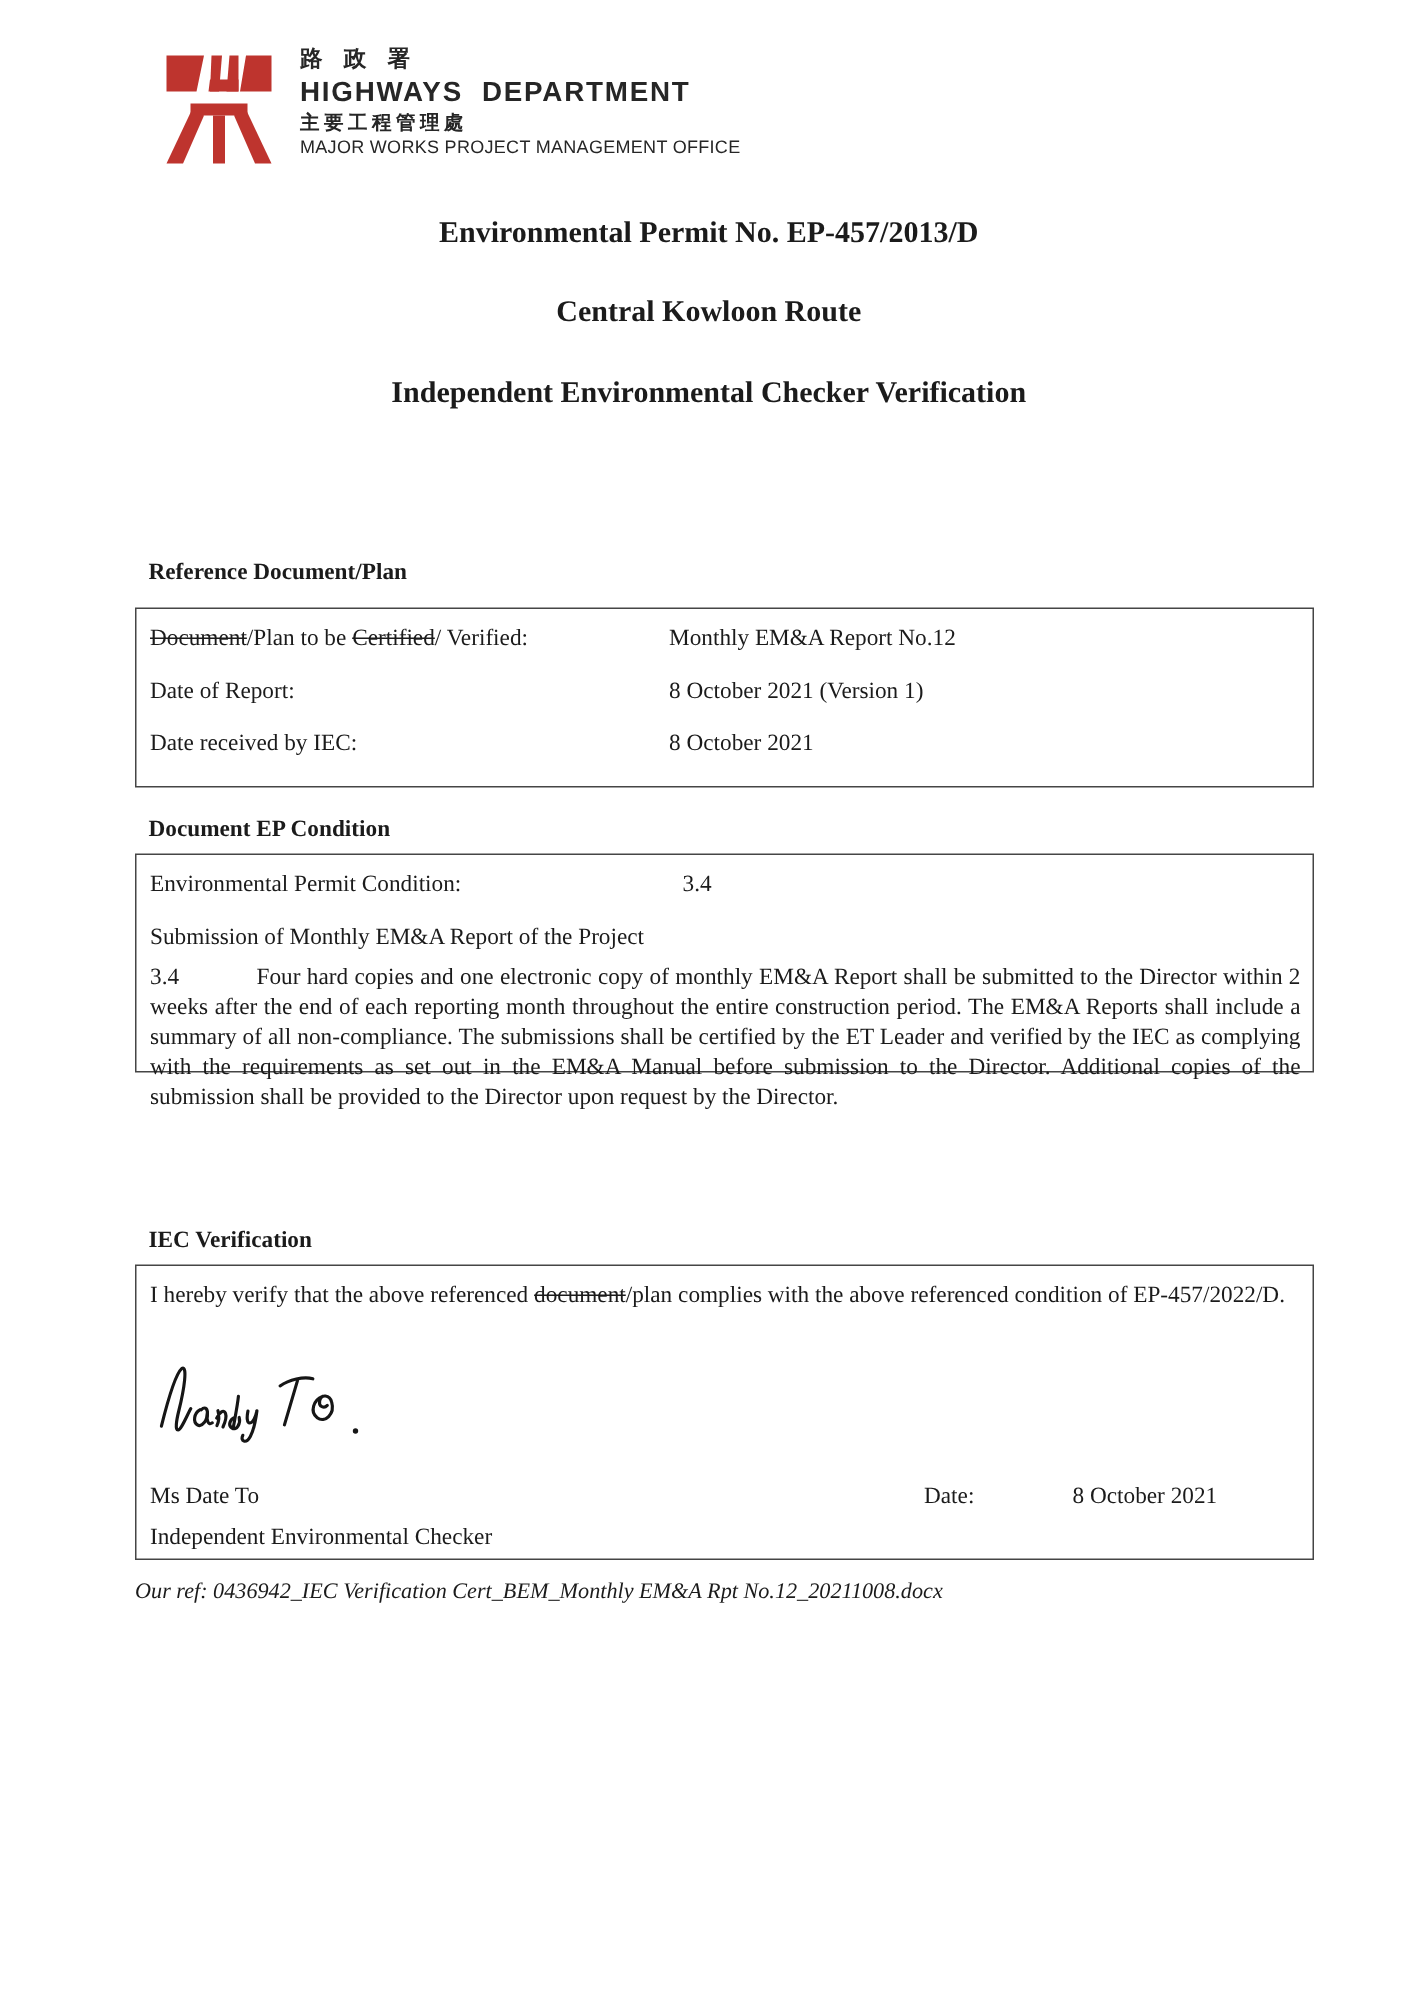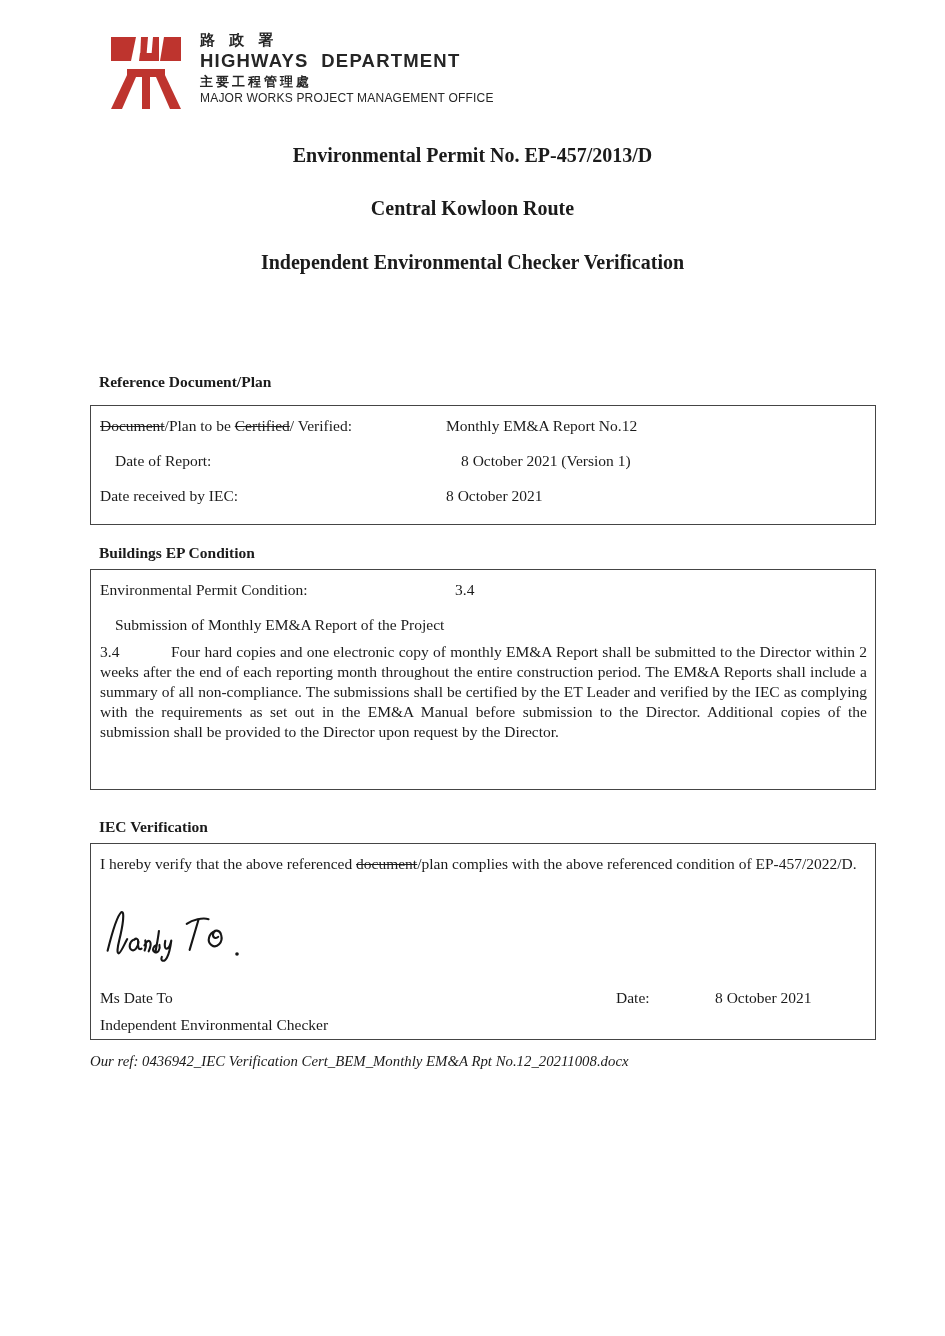--- a/index.html
+++ b/index.html
@@ -32,24 +32,24 @@
   .box { border:1px solid #454545; left:90px; width:786px; background:#fff; }
   .works-box { top:303px; height:34px; }
   .works-label { left:9px; top:7px; font-weight:bold; }
   .works-value { left:355px; top:7px; font-weight:bold; }
 
   .sec-head { left:99px; font-weight:bold; }
   .refdoc-head { top:373px; }
   .refdoc-box { top:405px; height:120px; }
   .row-label { position:absolute; left:9px; }
   .row-value { position:absolute; left:355px; }
-  .r1 { top:11px; } .r2 { top:46px;margin-left:15px; } .r3 { top:81px; }
+  .r1 { top:11px; } .r2 { top:46px; } .r3 { top:81px; }
 
   .ep-head { top:544px; }
-  .ep-box { top:569px; height:221px; }
+  .ep-box { top:569px; height:146px; }
   .ep-value { left:364px; }
   .clause { position:absolute; left:9px; right:8px; top:72px; line-height:19.9px; text-align:justify; }
   .clause-num { display:inline-block; width:71px; }
 
   .iec-head { top:818px; }
   .iec-box { top:843px; height:197px; }
   .statement { position:absolute; left:9px; right:14px; top:10px; line-height:20px; }
   .signature { position:absolute; left:10px; top:58px; }
   .sig-name { position:absolute; left:9px; top:145px; }
   .sig-date-label { position:absolute; left:525px; top:145px; }
@@ -95,21 +95,21 @@
   <div class="abs sec-head refdoc-head">Reference Document/Plan</div>
   <div class="abs box refdoc-box">
     <span class="row-label r1"><span class="strike">Document</span><span>/Plan to be </span><span class="strike">Certified</span><span>/ Verified:</span></span>
     <span class="row-value r1">Monthly EM&amp;A Report No.12</span>
     <span class="row-label r2">Date of Report:</span>
     <span class="row-value r2">8 October 2021 (Version 1)</span>
     <span class="row-label r3">Date received by IEC:</span>
     <span class="row-value r3">8 October 2021</span>
   </div>
 
-  <div class="abs sec-head ep-head">Buildings EP Condition</div>
+  <div class="abs sec-head ep-head">Document EP Condition</div>
   <div class="abs box ep-box">
     <span class="row-label r1">Environmental Permit Condition:</span>
     <span class="row-value r1 ep-value">3.4</span>
     <span class="row-label r2">Submission of Monthly EM&amp;A Report of the Project</span>
     <div class="clause"><span class="clause-num">3.4</span><span>Four hard copies and one electronic copy of monthly EM&amp;A Report shall be submitted to the Director within 2 weeks after the end of each reporting month throughout the entire construction period. The EM&amp;A Reports shall include a summary of all non-compliance. The submissions shall be certified by the ET Leader and verified by the IEC as complying with the requirements as set out in the EM&amp;A Manual before submission to the Director. Additional copies of the submission shall be provided to the Director upon request by the Director.</span></div>
   </div>
 
   <div class="abs sec-head iec-head">IEC Verification</div>
   <div class="abs box iec-box">
     <div class="statement"><span>I hereby verify that the above referenced </span><span class="strike">document</span><span>/plan complies with the above referenced condition of EP-457/2022/D.</span></div>

